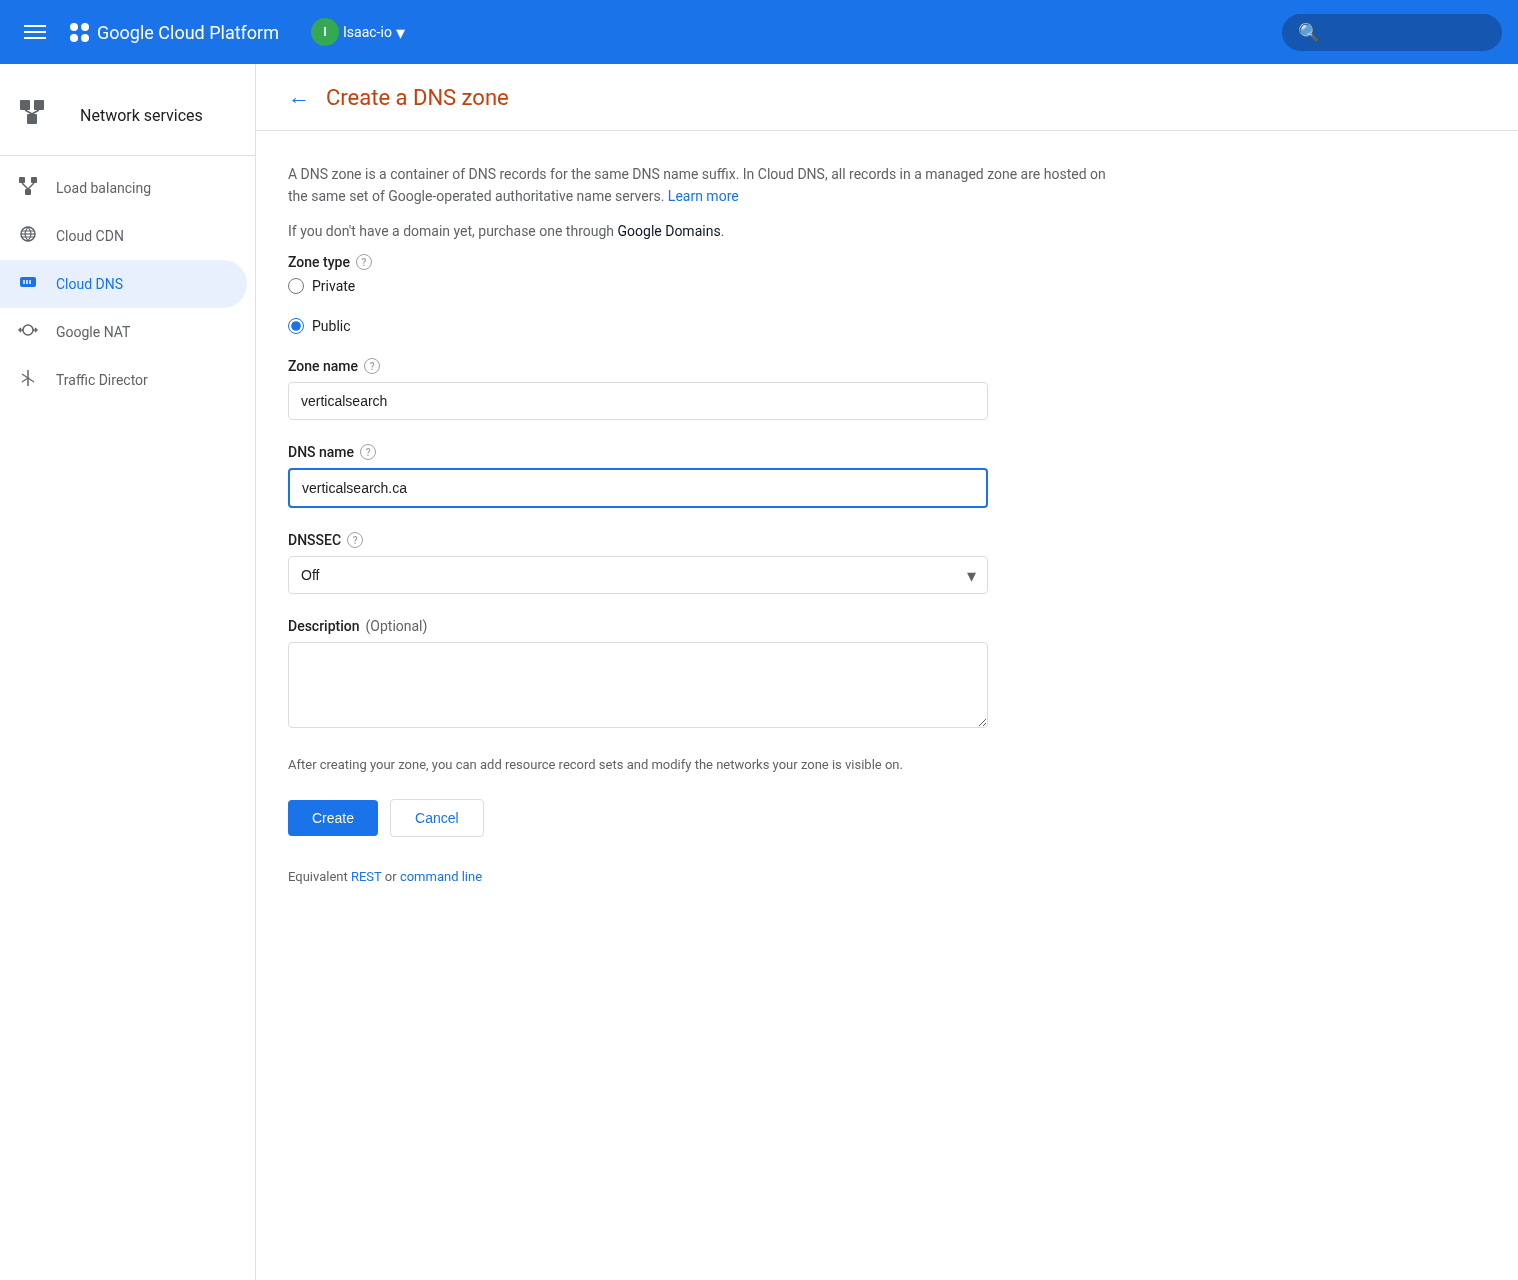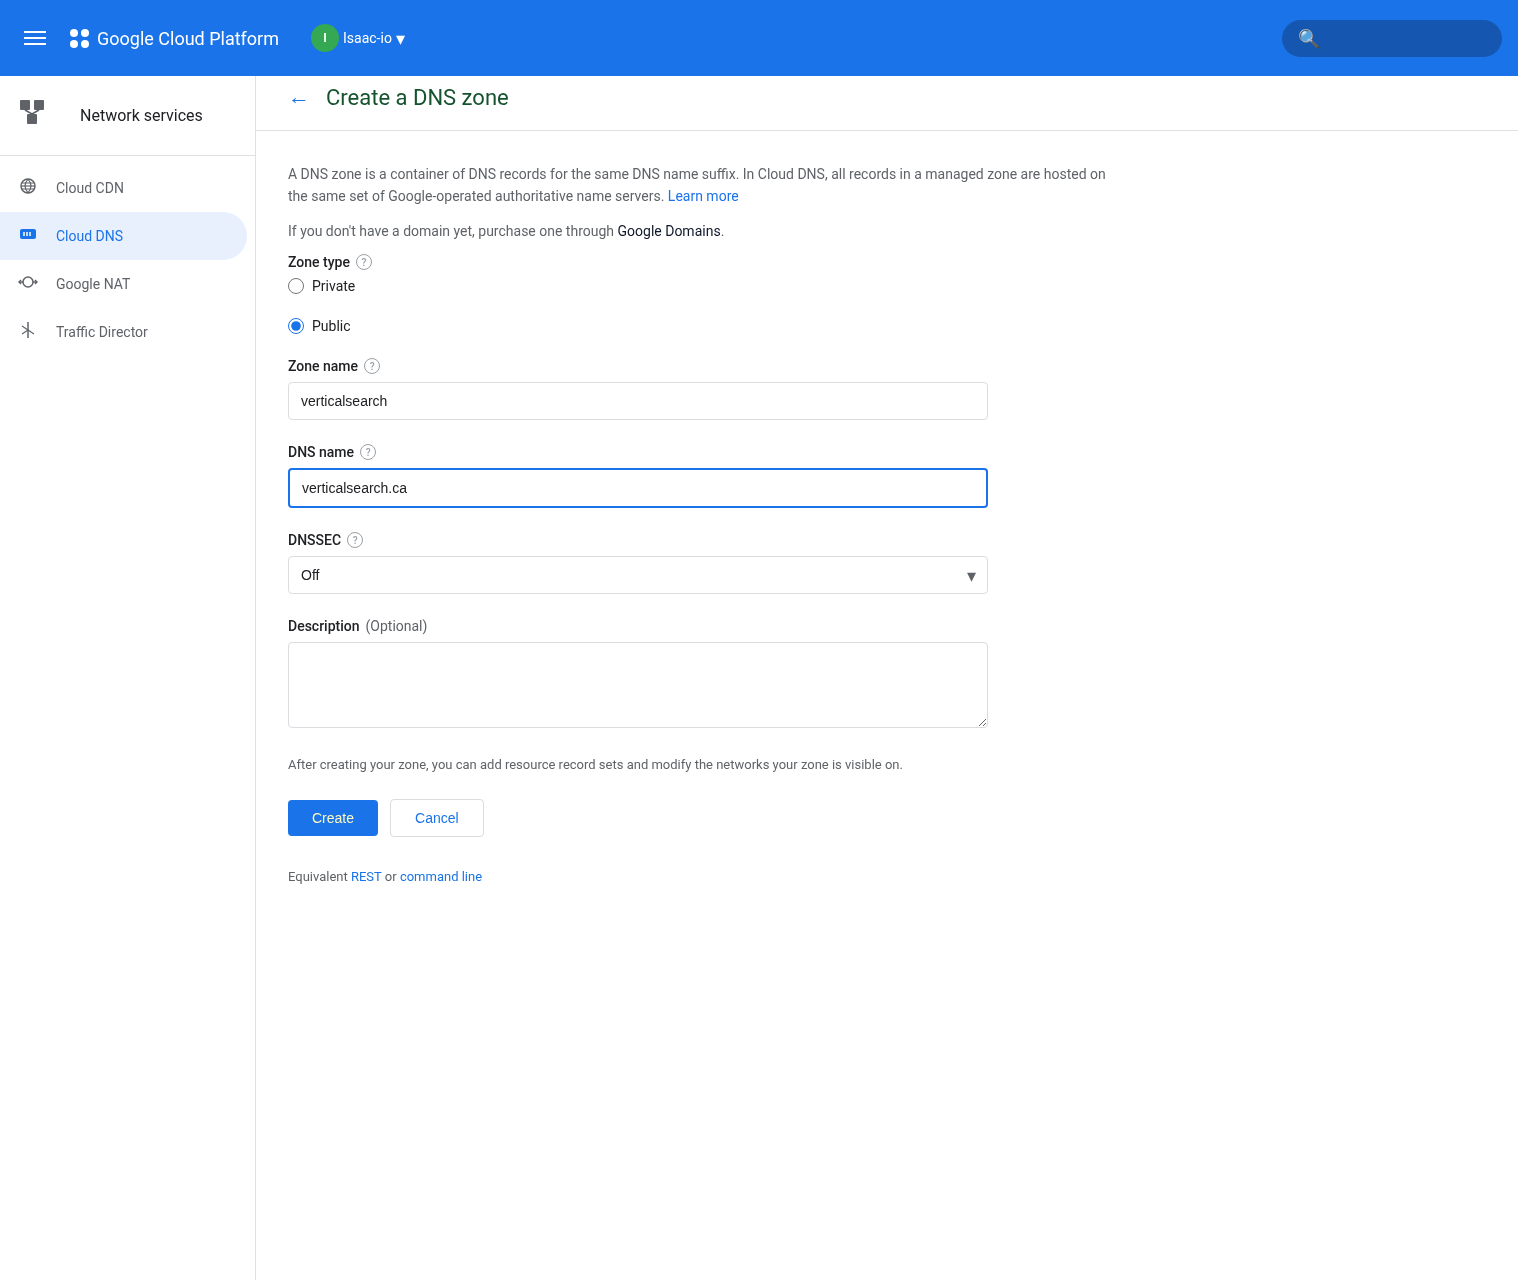--- a/index.html
+++ b/index.html
@@ -3,21 +3,21 @@
   <meta charset="utf-8">
   <style>
     * { box-sizing: border-box; margin: 0; padding: 0; }
     body { font-family: 'Roboto', Arial, sans-serif; font-size: 14px; color: #202124; background: #f1f3f4; }
 
     
     .header {
       display: flex;
       align-items: center;
       background: #1a73e8;
-      height: 76px;
+      height: 64px;
       padding: 0 16px;
       gap: 16px;
       position: fixed;
       top: 0; left: 0; right: 0;
       z-index: 100;
     }
     .header-menu-icon { color: white; font-size: 20px; cursor: pointer; display: flex; flex-direction: column; gap: 4px; padding: 8px; }
     .header-menu-icon span { display: block; width: 22px; height: 2px; background: white; }
     .header-logo { display: flex; align-items: center; gap: 8px; color: white; font-size: 18px; font-weight: 400; }
     .header-logo-dots { display: grid; grid-template-columns: 1fr 1fr; gap: 3px; }
@@ -76,21 +76,21 @@
     
     .main { flex: 1; background: #fff; }
     .main-header {
       display: flex;
       align-items: center;
       gap: 16px;
       padding: 20px 32px;
       border-bottom: 1px solid #e0e0e0;
     }
     .back-button { color: #1a73e8; font-size: 22px; cursor: pointer; text-decoration: none; }
-    .page-title { font-size: 22px; font-weight: 400; color: #14532d; }
+    .page-title { font-size: 22px; font-weight: 400; color: #c2410c; }
     .main-body { padding: 32px 32px; max-width: 900px; }
     .description { font-size: 14px; color: #5f6368; line-height: 1.6; margin-bottom: 12px; }
     .description a { color: #1a73e8; text-decoration: none; }
 
     
     .form-section { margin-bottom: 24px; }
     .form-label {
       display: flex;
       align-items: center;
       gap: 6px;
@@ -244,20 +244,32 @@
           <rect x="18" y="4" width="10" height="10" rx="1" fill="#5f6368"></rect>
           <rect x="11" y="18" width="10" height="10" rx="1" fill="#5f6368"></rect>
           <line x1="9" y1="14" x2="16" y2="18" stroke="#5f6368" stroke-width="1.5"></line>
           <line x1="23" y1="14" x2="16" y2="18" stroke="#5f6368" stroke-width="1.5"></line>
         </svg>
       </span>
       <span class="sidebar-header-title">Network services</span>
     </div>
     <div class="sidebar-nav">
 
+      <div class="sidebar-item">
+        <span class="sidebar-item-icon">
+          <svg width="20" height="20" viewBox="0 0 20 20" fill="#5f6368" xmlns="http://www.w3.org/2000/svg">
+            <rect x="1" y="1" width="6" height="6" rx="1" fill="#5f6368"></rect>
+            <rect x="13" y="1" width="6" height="6" rx="1" fill="#5f6368"></rect>
+            <rect x="7" y="13" width="6" height="6" rx="1" fill="#5f6368"></rect>
+            <line x1="4" y1="7" x2="10" y2="13" stroke="#5f6368" stroke-width="1.5"></line>
+            <line x1="16" y1="7" x2="10" y2="13" stroke="#5f6368" stroke-width="1.5"></line>
+          </svg>
+        </span>
+        <span>Load balancing</span>
+      </div>
 
       <div class="sidebar-item">
         <span class="sidebar-item-icon">
           <svg width="20" height="20" viewBox="0 0 20 20" fill="none" xmlns="http://www.w3.org/2000/svg">
             <circle cx="10" cy="10" r="7" stroke="#5f6368" stroke-width="1.5" fill="none"></circle>
             <line x1="3" y1="10" x2="17" y2="10" stroke="#5f6368" stroke-width="1.2"></line>
             <path d="M10 3 Q13 7 13 10 Q13 13 10 17" stroke="#5f6368" stroke-width="1.2" fill="none"></path>
             <path d="M10 3 Q7 7 7 10 Q7 13 10 17" stroke="#5f6368" stroke-width="1.2" fill="none"></path>
             <line x1="4" y1="7" x2="16" y2="7" stroke="#5f6368" stroke-width="1"></line>
             <line x1="4" y1="13" x2="16" y2="13" stroke="#5f6368" stroke-width="1"></line>

